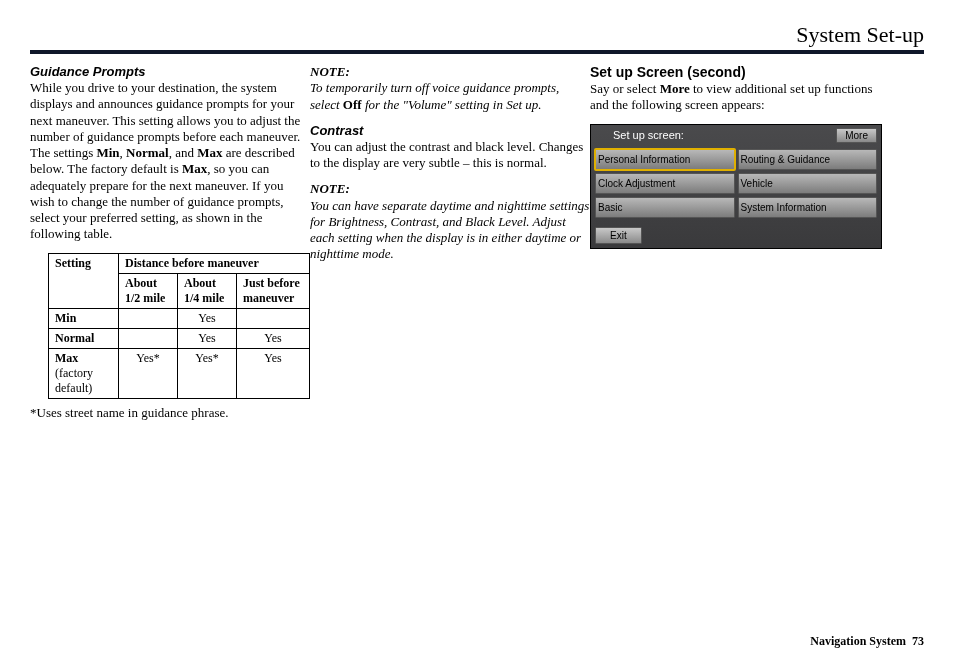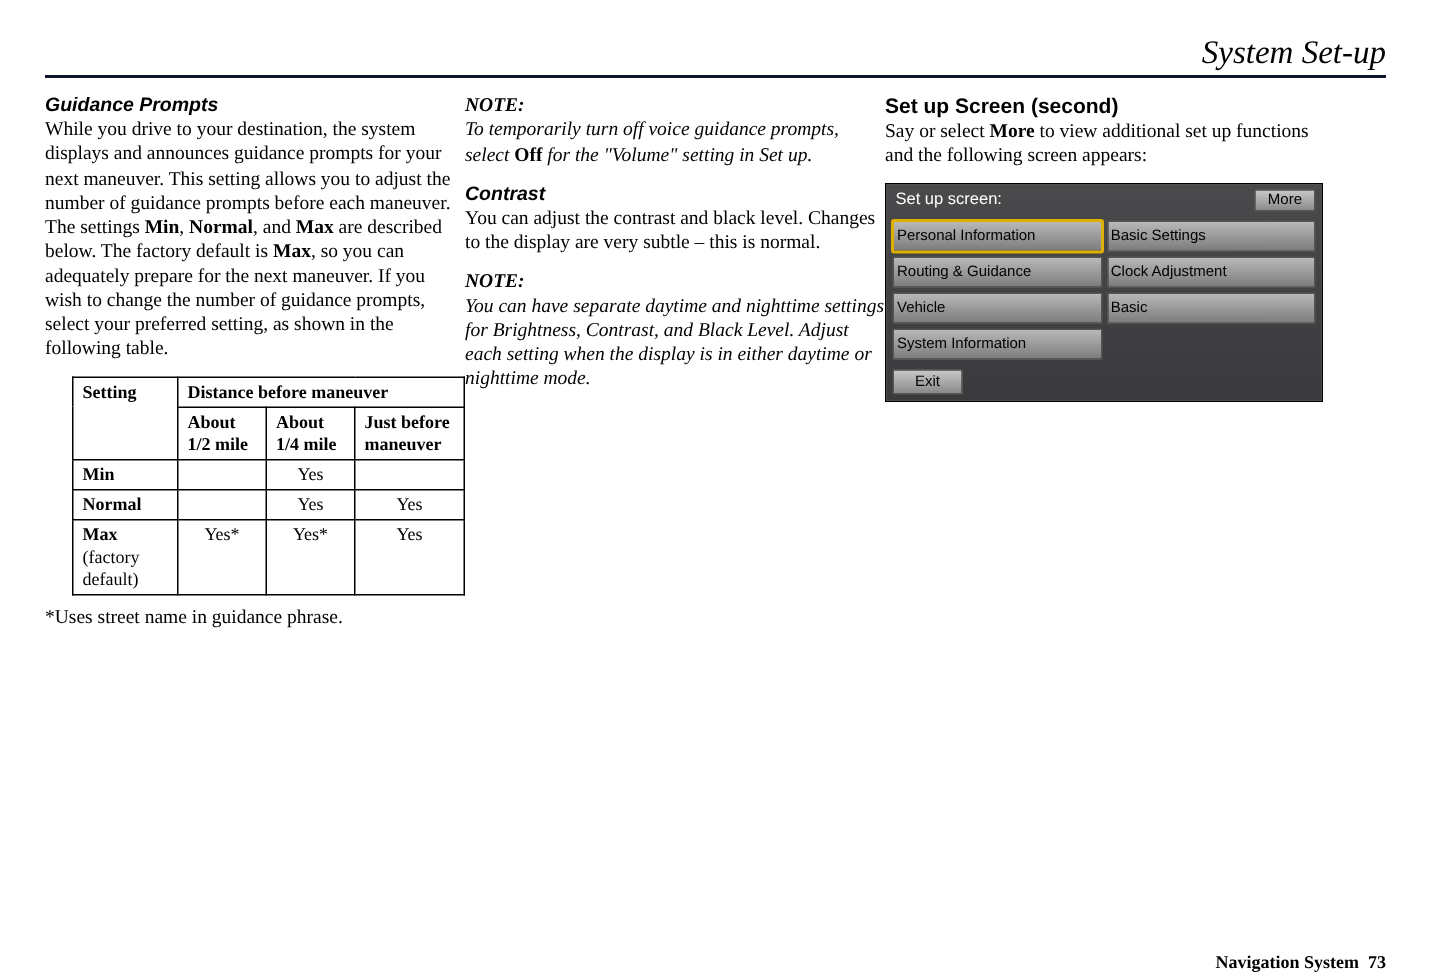--- a/index.html
+++ b/index.html
@@ -12,25 +12,24 @@
   .page {
     width: 954px;
     height: 652px;
     box-sizing: border-box;
     padding: 22px 30px 15px 30px;
     position: relative;
   }
   .header-title {
     text-align: right;
     font-size: 22px;
-    border-bottom: 2px solid #0f172a;
+    border-bottom: 4px solid #0f172a;
     padding-bottom: 2px;
     margin-bottom: 10px;
     font-family: "Times New Roman", serif;
-    font-style: italic;
   }
   .columns {
     display: flex;
   }
   .col {
     width: 280px;
   }
   .subhead {
     font-weight: bold;
     font-style: italic;
@@ -83,21 +82,21 @@
     border: 1px solid #000;
     padding: 0;
     font-family: Arial, Helvetica, sans-serif;
     font-size: 11px;
   }
   .setup-header {
     display: flex;
     justify-content: space-between;
     align-items: center;
     color: #fff;
-    padding: 3px 4px 4px 6px;
+    padding: 3px 4px 4px 22px;
   }
   .setup-more {
     background: linear-gradient(#c8c8c8,#8a8a8a);
     border: 1px solid #555;
     color: #000;
     font-size: 10px;
     padding: 1px 8px;
     border-radius: 1px;
   }
   .setup-grid {
@@ -215,21 +214,20 @@
         <span>Say or select </span><span class="b">More</span><span> to view additional set up functions and the following screen appears:</span>
       </p>
 
       <div class="setup-screen">
         <div class="setup-header">
           <span>Set up screen:</span>
           <span class="setup-more">More</span>
         </div>
         <div class="setup-grid">
           <div class="setup-btn selected">Personal Information</div>
-          <div class="setup-btn">Basic Settings</div>
           <div class="setup-btn">Routing &amp; Guidance</div>
           <div class="setup-btn">Clock Adjustment</div>
           <div class="setup-btn">Vehicle</div>
           <div class="setup-btn">Basic</div>
           <div class="setup-btn">System Information</div>
           <div class="setup-empty"></div>
         </div>
         <div class="setup-footer">
           <span class="setup-exit">Exit</span>
         </div>

